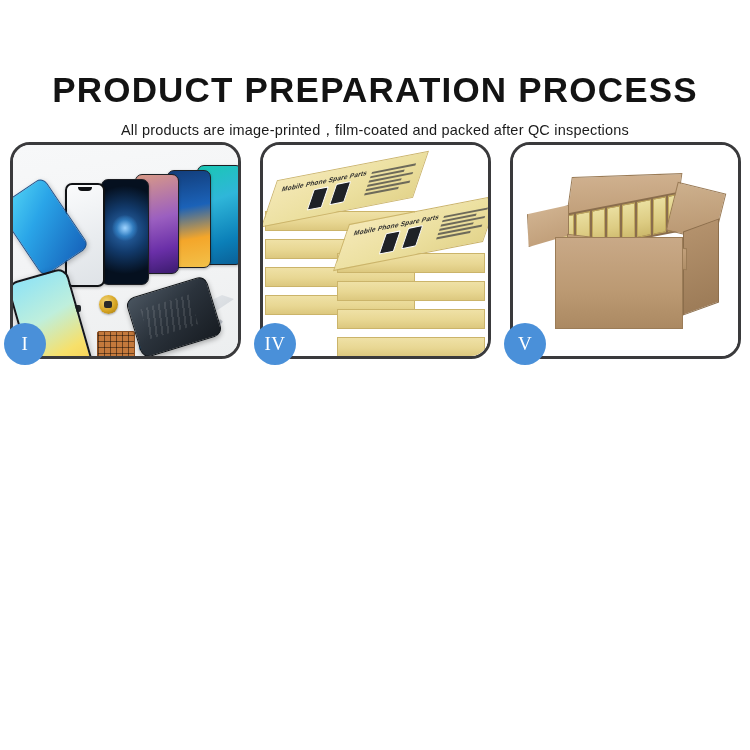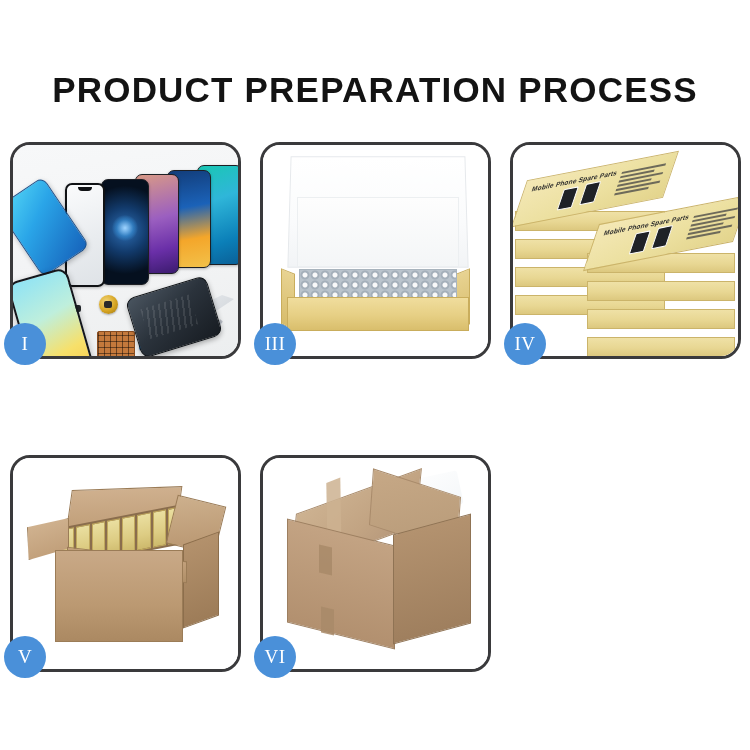--- a/index.html
+++ b/index.html
@@ -336,20 +336,21 @@
     transform: rotate(-12deg); border-radius:3px;
   }
 </style>
 </head>
 <body>
 
 <div class="page">
 
   <div class="header">
     <div class="title">PRODUCT PREPARATION PROCESS</div>
+    <div class="subtitle">All products are image-printed，film-coated and packed after QC inspections</div>
   </div>
 
   <div class="grid">
 
     <div class="panel">
       <div class="panel-inner p1">
         <div class="phone-fan">
           <div class="ph ph-teal"></div>
           <div class="ph ph-orange"></div>
           <div class="ph ph-purple"></div>
@@ -371,31 +372,20 @@
         <div class="screws">
             <i></i>
             <i></i>
             <i></i>
           </div>
       </div>
       <div class="badge">I</div>
     </div>
 
 
-    <div class="panel">
-      <div class="panel-inner p3">
-        <div class="box3-lid"></div>
-        <div class="box3-foam"></div>
-        <div class="box3-left-flap"></div>
-        <div class="box3-right-flap"></div>
-        <div class="box3-bubble"></div>
-        <div class="box3-front"></div>
-      </div>
-      <div class="badge">III</div>
-    </div>
 
     <div class="panel">
       <div class="panel-inner p4">
         <div class="stackwrap">
 
           <div class="stack-back">
             <div class="sbox" style="top:58px;"></div>
             <div class="sbox" style="top:86px;"></div>
             <div class="sbox" style="top:114px;"></div>
             <div class="sbox" style="top:142px;"></div>
@@ -458,28 +448,15 @@
         </div>
         <div class="v-flap v-flap-right"></div>
         <div class="v-flap v-flap-left"></div>
         <div class="v-body-right"></div>
         <div class="v-flap v-flap-front"></div>
         <div class="v-body"></div>
       </div>
       <div class="badge">V</div>
     </div>
 
-    <div class="panel">
-      <div class="panel-inner p6">
-        <div class="c-wrap"></div>
-        <div class="c-top"></div>
-        <div class="c-top2"></div>
-        <div class="c-tape"></div>
-        <div class="c-left"></div>
-        <div class="c-right"></div>
-        <div class="c-tape2"></div>
-        <div class="c-tape3"></div>
-      </div>
-      <div class="badge">VI</div>
-    </div>
 
   </div>
 </div>
 
 </body></html>

